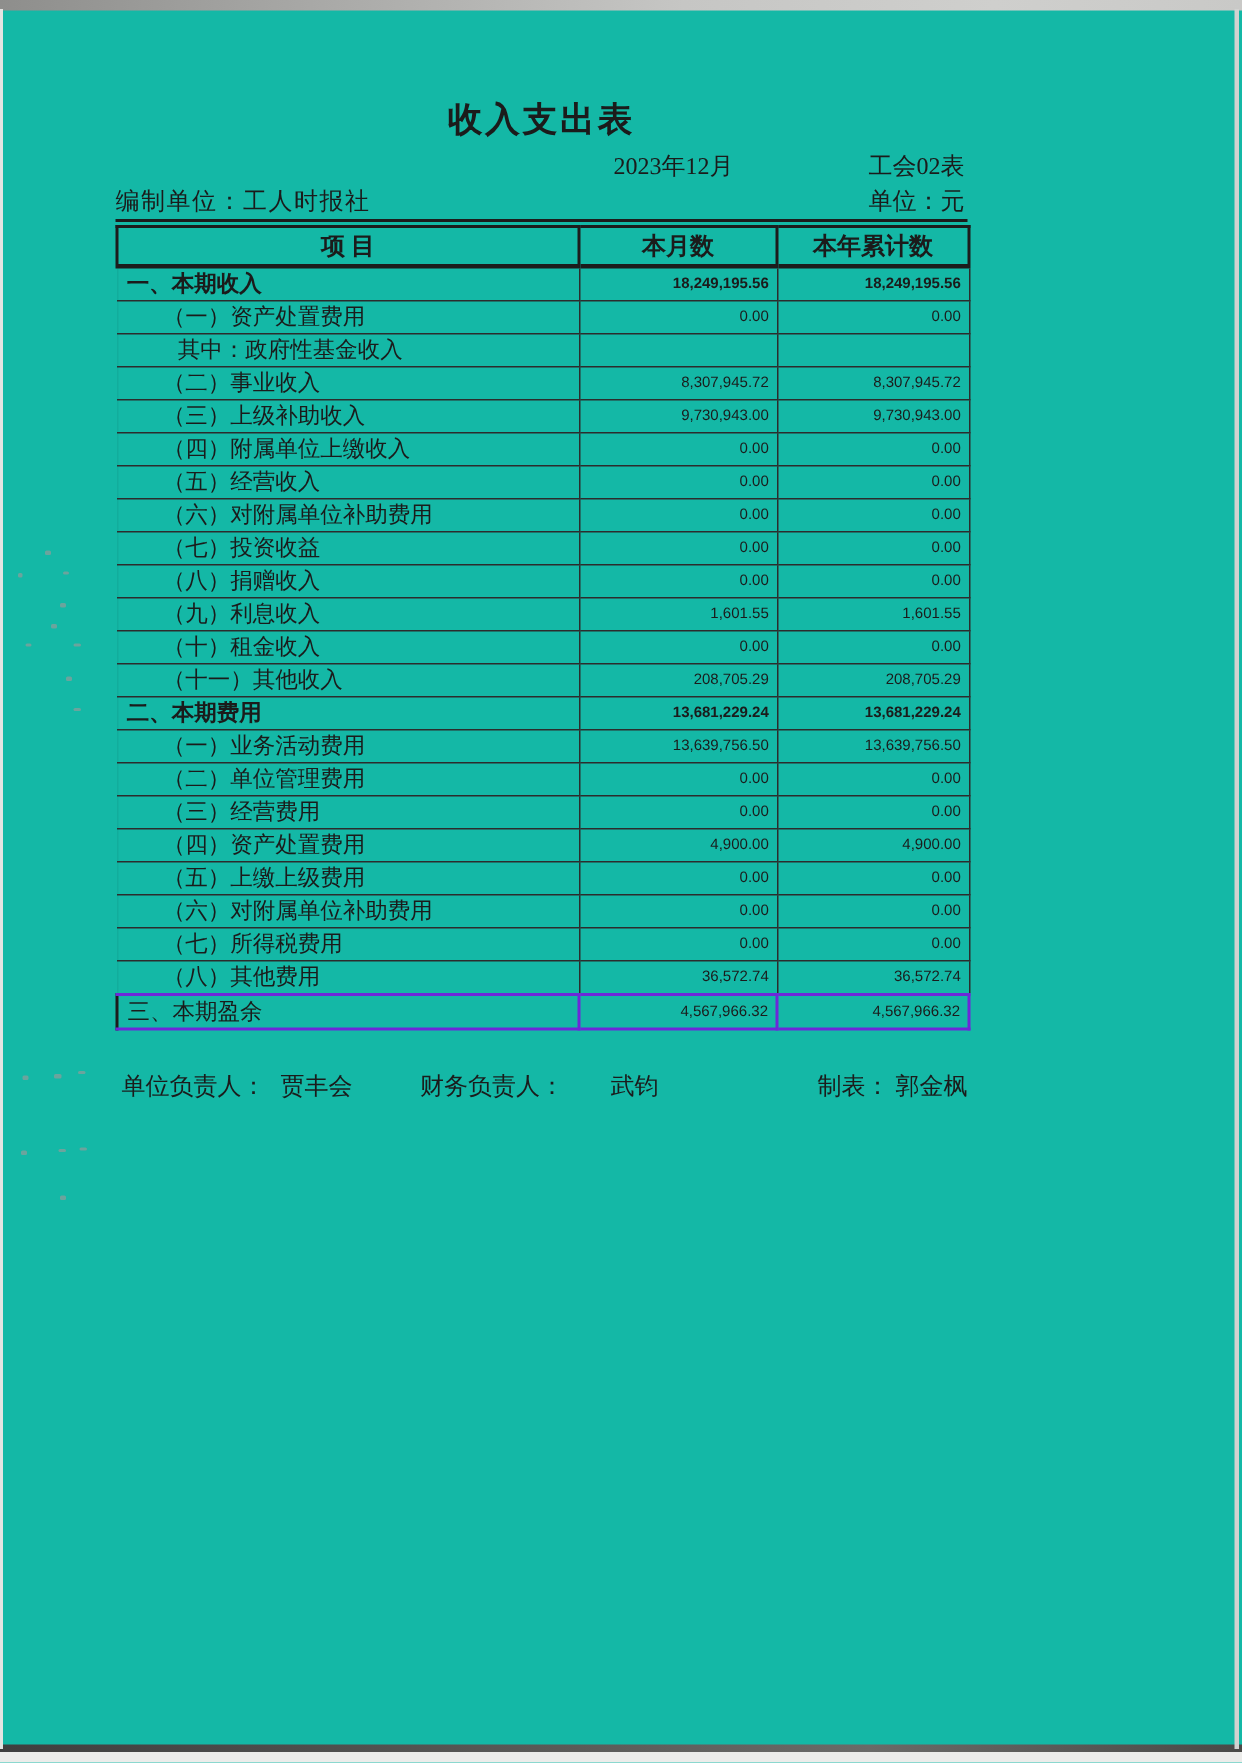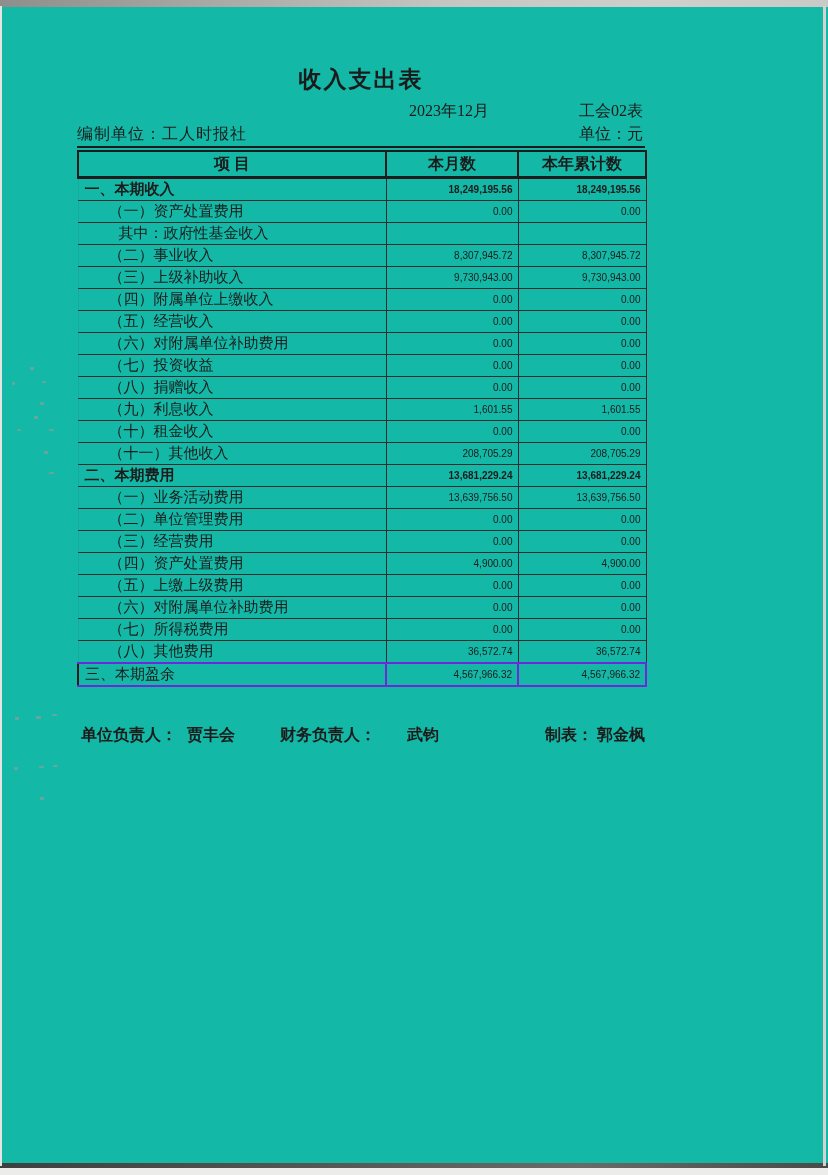--- a/index.html
+++ b/index.html
@@ -101,24 +101,24 @@
   .fin-table tr.section td { font-weight: bold; }
   .fin-table tr.total td {
     border: 2px solid #6d28d9;
     font-weight: normal;
   }
   .fin-table tr.total td:first-child { border-left-color: #1c1c1c; }
 
   
   .signature-row {
     position: relative;
-    margin-top: 38px;
+    margin-top: 27px;
     height: 24px;
     font-size: 16px;
-    font-weight: 700;
+    font-weight: 400;
   }
   .sig-head { position: absolute; left: 4px; }
   .sig-head .sig-name { margin-left: 10px; }
   .sig-fin-label { position: absolute; left: 203px; }
   .sig-fin-name { position: absolute; left: 330px; }
   .sig-preparer { position: absolute; right: 0; }
   .sig-preparer .sig-name { margin-left: 4px; }
 </style>
 </head>
 <body>

